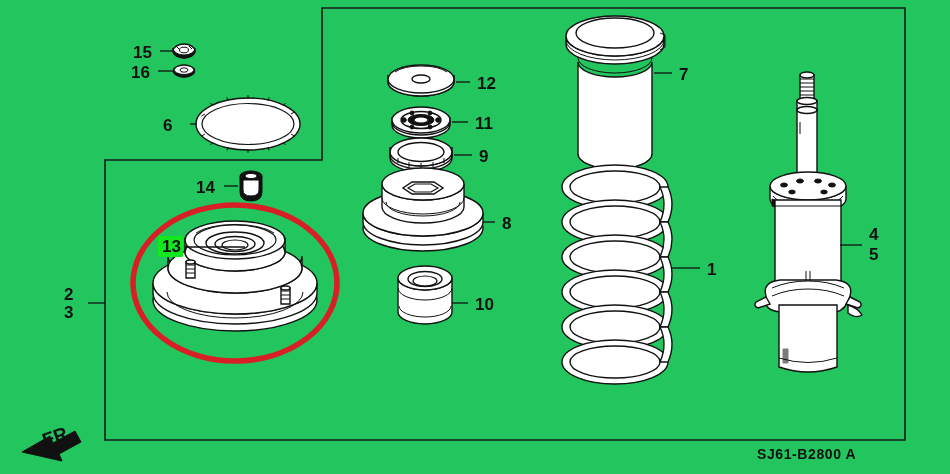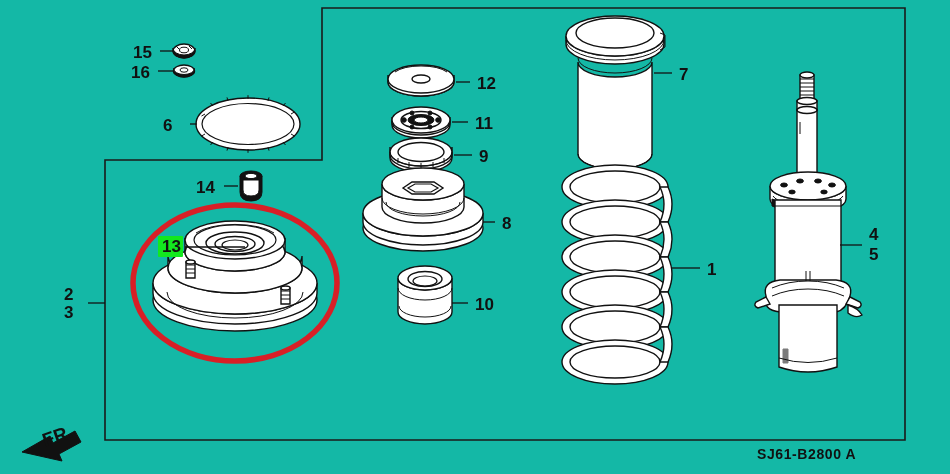--- a/index.html
+++ b/index.html
@@ -1,18 +1,18 @@
 <!DOCTYPE html>
 <html><head>
 <meta charset="utf-8">
 <style>
   html,body{margin:0;padding:0;background:#ffffff;}
   body{width:950px;height:474px;overflow:hidden;
        font-family:"Liberation Sans",sans-serif;}
-  #stage{position:relative;width:950px;height:474px;background:#14b8a6;}
+  #stage{position:relative;width:950px;height:474px;background:#22c55e;}
   svg#diagram{position:absolute;left:0;top:0;width:950px;height:474px;}
   .lbl{font-family:"Liberation Sans",sans-serif;font-weight:bold;
        font-size:17px;fill:#111;}
   .drawno{font-family:"Liberation Sans",sans-serif;font-weight:bold;
        font-size:14px;letter-spacing:0.6px;fill:#111;}
   .frtxt{font-family:"Liberation Sans",sans-serif;font-weight:bold;
        font-size:19px;fill:#111;}
   .ln-thin{stroke:#111;stroke-width:1;fill:none;}
   .ln-box{stroke:#1a1a1a;stroke-width:1.6;fill:none;}
   .lead{stroke:#111;stroke-width:1.3;fill:none;}

